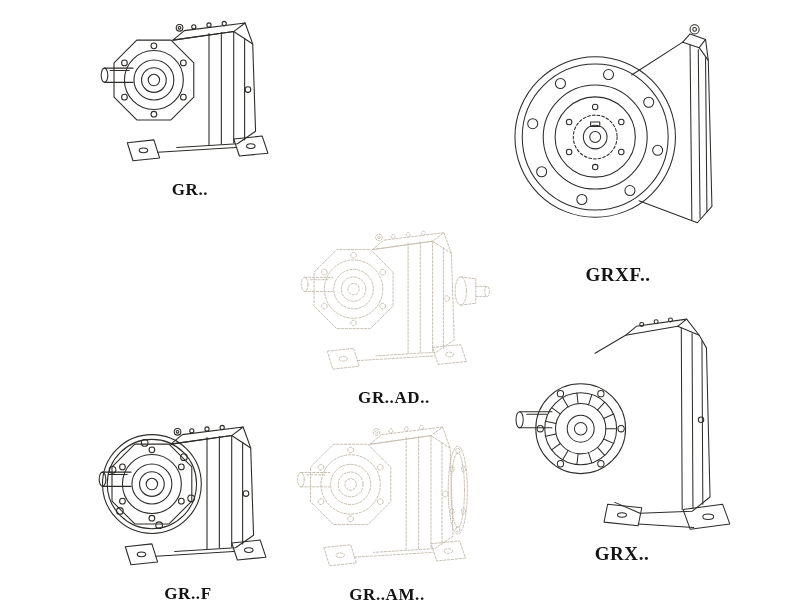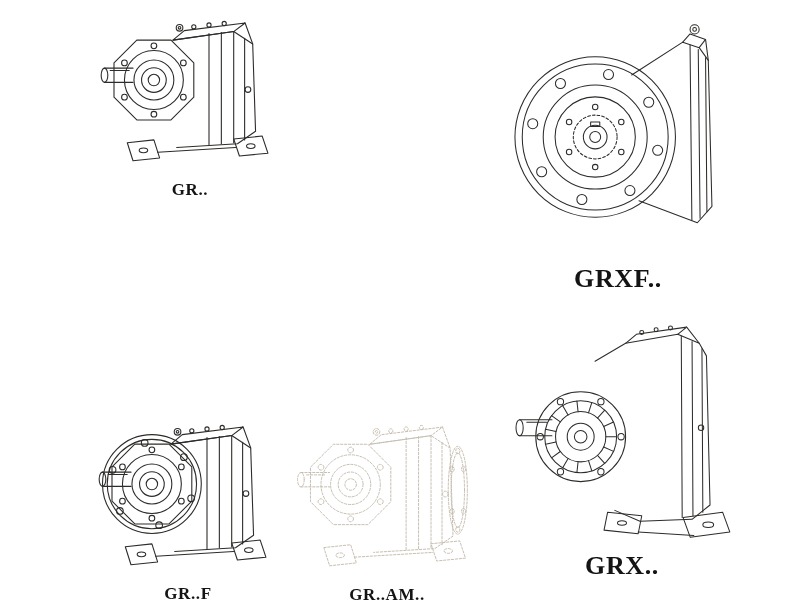--- a/index.html
+++ b/index.html
@@ -35,21 +35,21 @@
   .ghost svg{stroke-width:1;stroke-dasharray:2.4 1.7;}
   .cap{
     margin-top:3px;
     font-weight:bold;
     font-size:17px;
     letter-spacing:.6px;
     color:var(--label);
     text-align:center;
     line-height:1.1;
   }
-  .cap-lg{font-size:26px;}
+  .cap-lg{font-size:19px;}
   .defs-holder{position:absolute;width:0;height:0;overflow:hidden;}
 </style>
 </head>
 <body>
 
 <svg class="defs-holder" aria-hidden="true">
   <defs>
     <g id="side-unit">
 
       <ellipse cx="10" cy="77" rx="3.5" ry="7.5"></ellipse>
@@ -168,20 +168,29 @@
         <circle cx="71.4" cy="164.5" r="3"></circle>
         <circle cx="71.4" cy="131.5" r="3"></circle>
         <circle cx="100" cy="115" r="3"></circle>
         <circle cx="128.6" cy="131.5" r="3"></circle>
       </svg>
     </div>
     <div class="cap cap-lg">GRXF..</div>
   </div>
 
 
+  <div class="fig" style="left:292px;top:212px;width:204px">
+    <div class="drawing ghost">
+      <svg viewBox="0 0 210 185" width="198" height="174">
+        <use href="#side-unit"></use>
+          <use href="#ad-add"></use>
+      </svg>
+    </div>
+    <div class="cap">GR..AD..</div>
+  </div>
 
   <div class="fig" style="left:90px;top:406px;width:196px">
     <div class="drawing">
       <svg viewBox="0 0 200 185" width="190" height="176">
         <use href="#flange-add"></use>
           <use href="#side-unit"></use>
       </svg>
     </div>
     <div class="cap">GR..F</div>
   </div>
@@ -189,21 +198,21 @@
   <div class="fig" style="left:288px;top:406px;width:198px">
     <div class="drawing ghost">
       <svg viewBox="0 0 200 185" width="192" height="177">
         <use href="#side-unit"></use>
           <use href="#am-add"></use>
       </svg>
     </div>
     <div class="cap">GR..AM..</div>
   </div>
 
-  <div class="fig" style="left:492px;top:293px;width:260px">
+  <div class="fig" style="left:492px;top:285px;width:260px">
     <div class="drawing">
       <svg viewBox="0 0 260 285" width="234" height="256">
 
         <path d="M100 76 L134 56 L192 46 L216 56 L224 70 L228 236 L208 252 L150 254 L122 242"></path>
         <path d="M134 56 L146 46 L202 38 L192 46"></path>
         <path d="M216 56 L202 38"></path>
         <path d="M196 48 L197 250 M208 54 L209 248 M219 62 L220 244"></path>
         <circle cx="152" cy="44" r="2.2"></circle>
         <circle cx="168" cy="41" r="2.2"></circle>
         <circle cx="184" cy="39" r="2.2"></circle>

